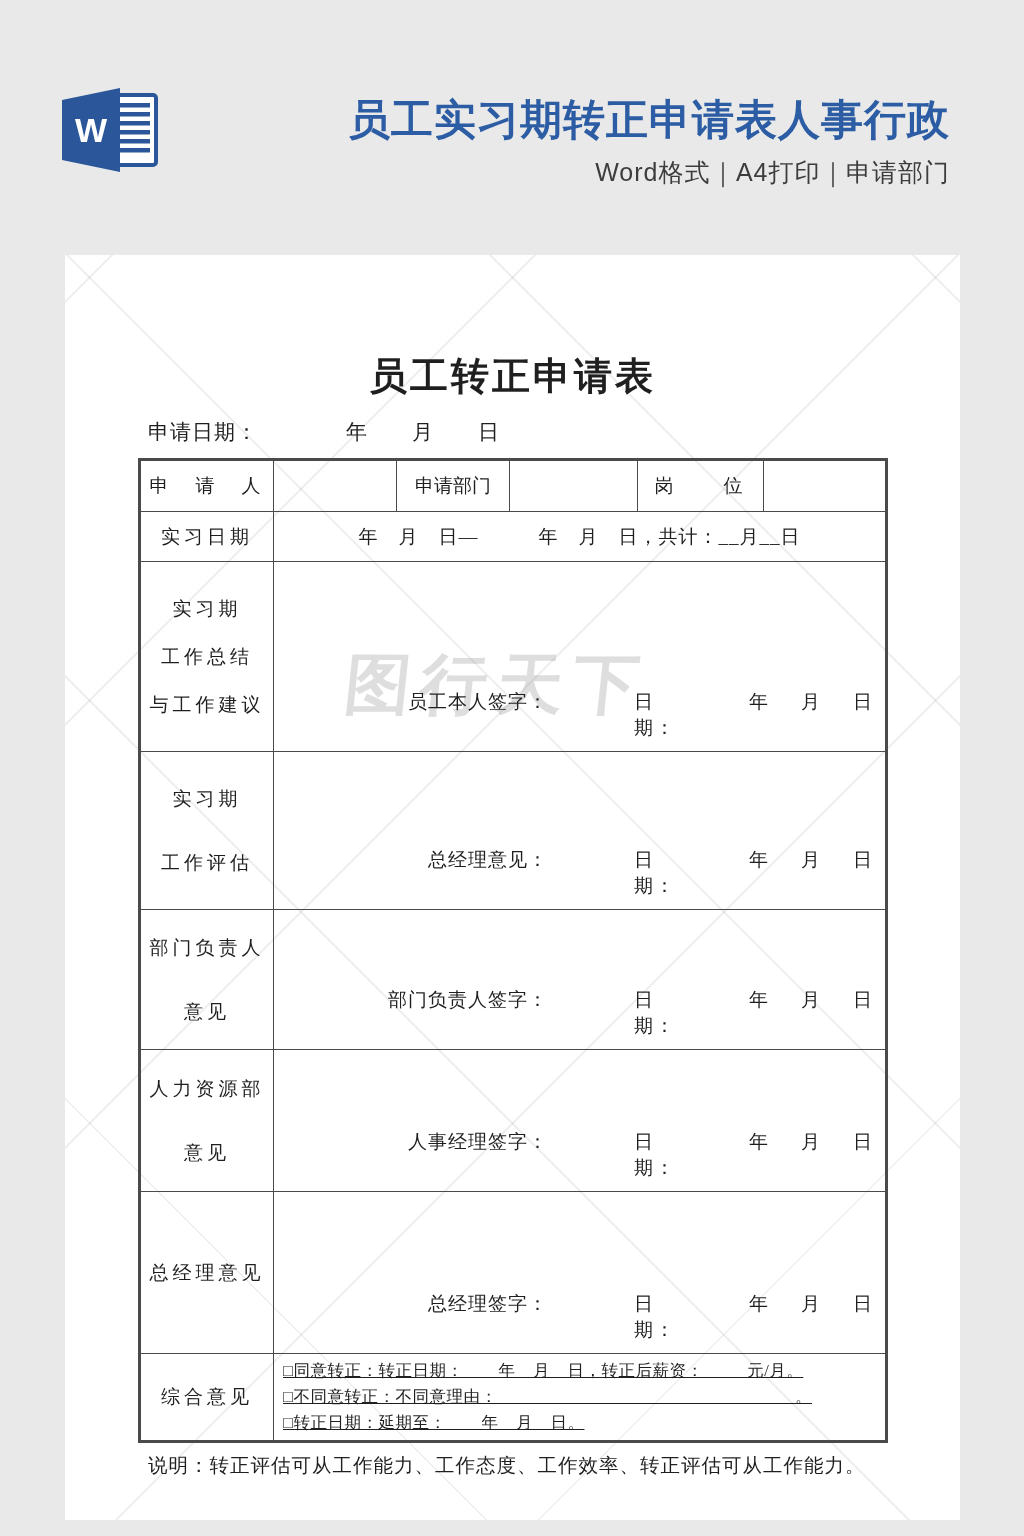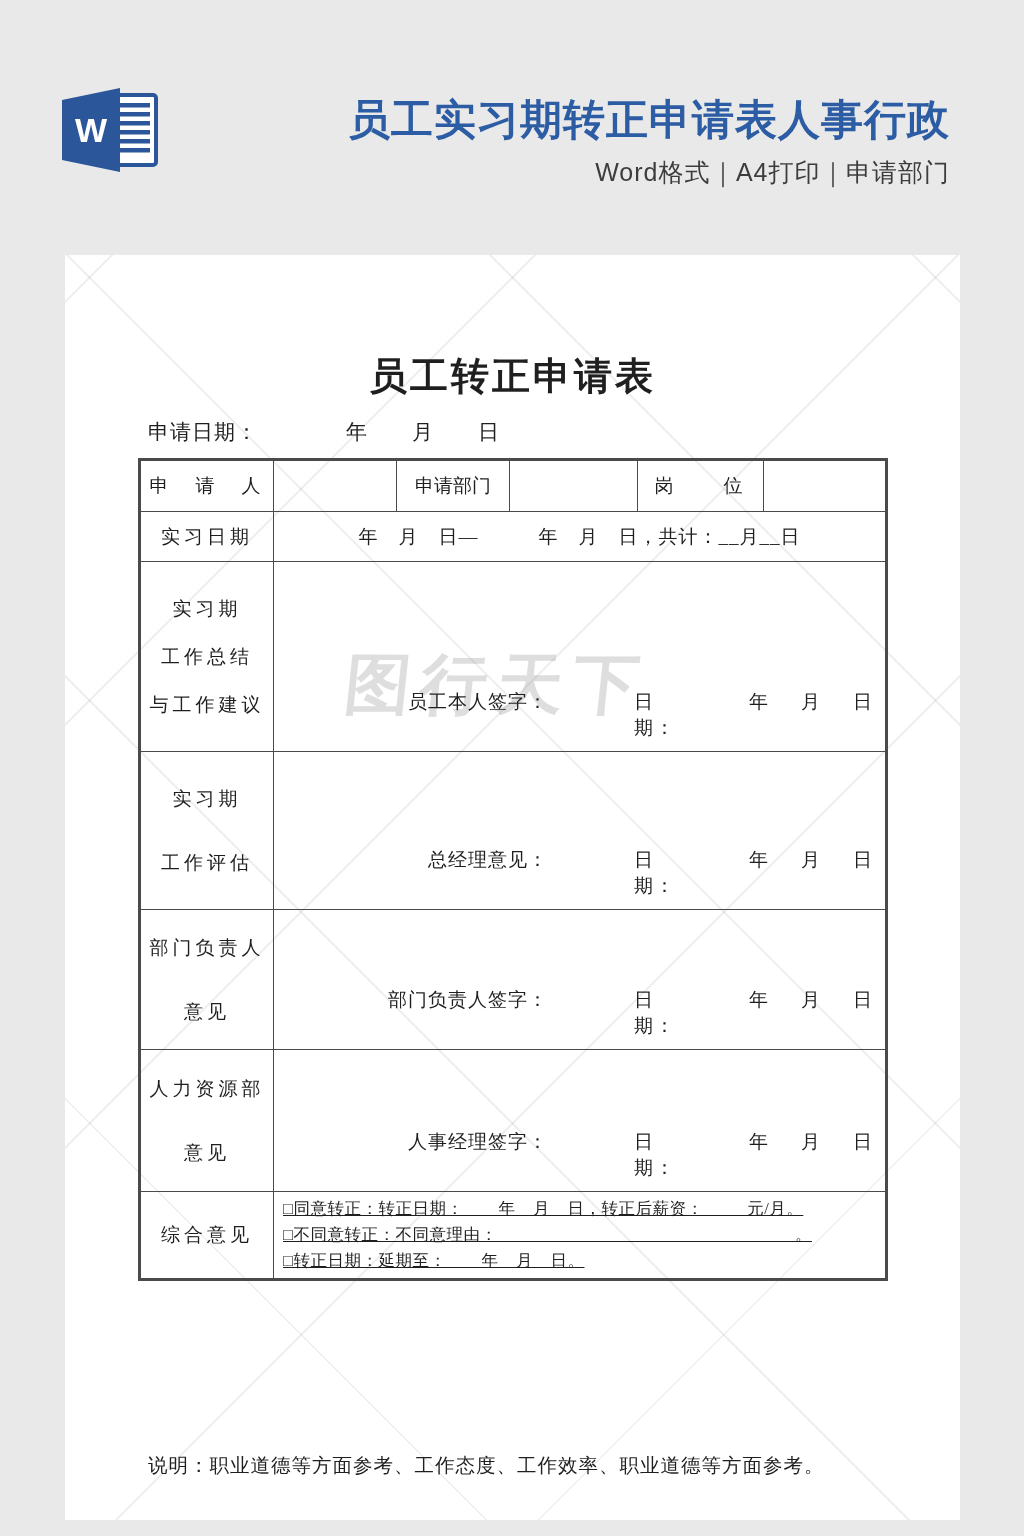--- a/index.html
+++ b/index.html
@@ -188,26 +188,38 @@
         <div class="section-cell">
           <div class="sig-row">
             <span class="sig-label">人事经理签字：</span>
             <span class="sig-date-label">日期：</span>
             <span class="sig-date-value">年　月　日</span>
           </div>
         </div>
       </td>
     </tr>
 
+    <tr class="r7">
+      <td class="lbl">总经理意见</td>
+      <td colspan="5">
+        <div class="section-cell">
+          <div class="sig-row">
+            <span class="sig-label">总经理签字：</span>
+            <span class="sig-date-label">日期：</span>
+            <span class="sig-date-value">年　月　日</span>
+          </div>
+        </div>
+      </td>
+    </tr>
 
     <tr class="r8">
       <td class="lbl">综合意见</td>
       <td colspan="5" class="summary-cell">
         <div class="option-line">□同意转正：转正日期：____年__月__日，转正后薪资：_____元/月。</div>
         <div class="option-line">□不同意转正：不同意理由：__________________________________。</div>
         <div class="option-line">□转正日期：延期至：____年__月__日。</div>
       </td>
     </tr>
   </tbody>
     </table>
 
-  <div class="doc-note">说明：职业道德等方面参考、工作态度、工作效率、职业道德等方面参考。</div>
+  <div class="doc-note">说明：转正评估可从工作能力、工作态度、工作效率、转正评估可从工作能力。</div>
 </div>
 
 </body></html>

